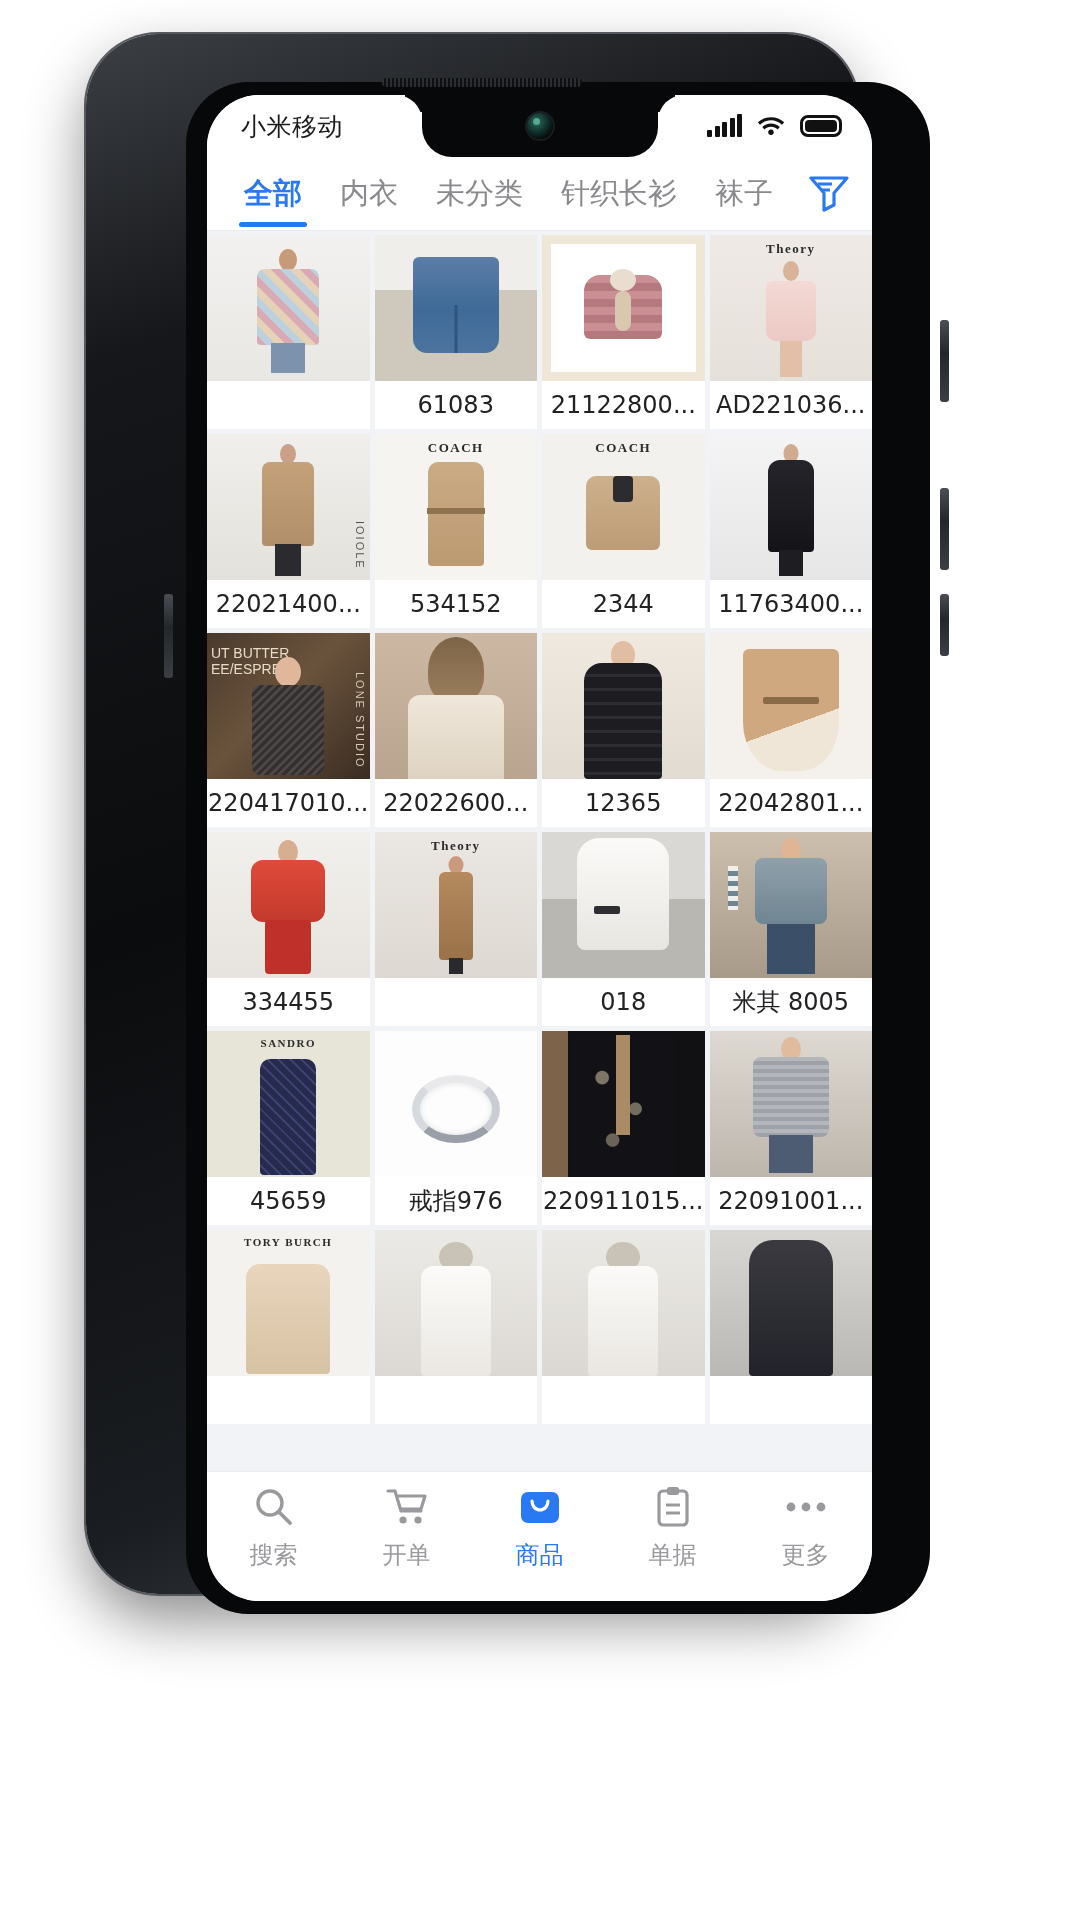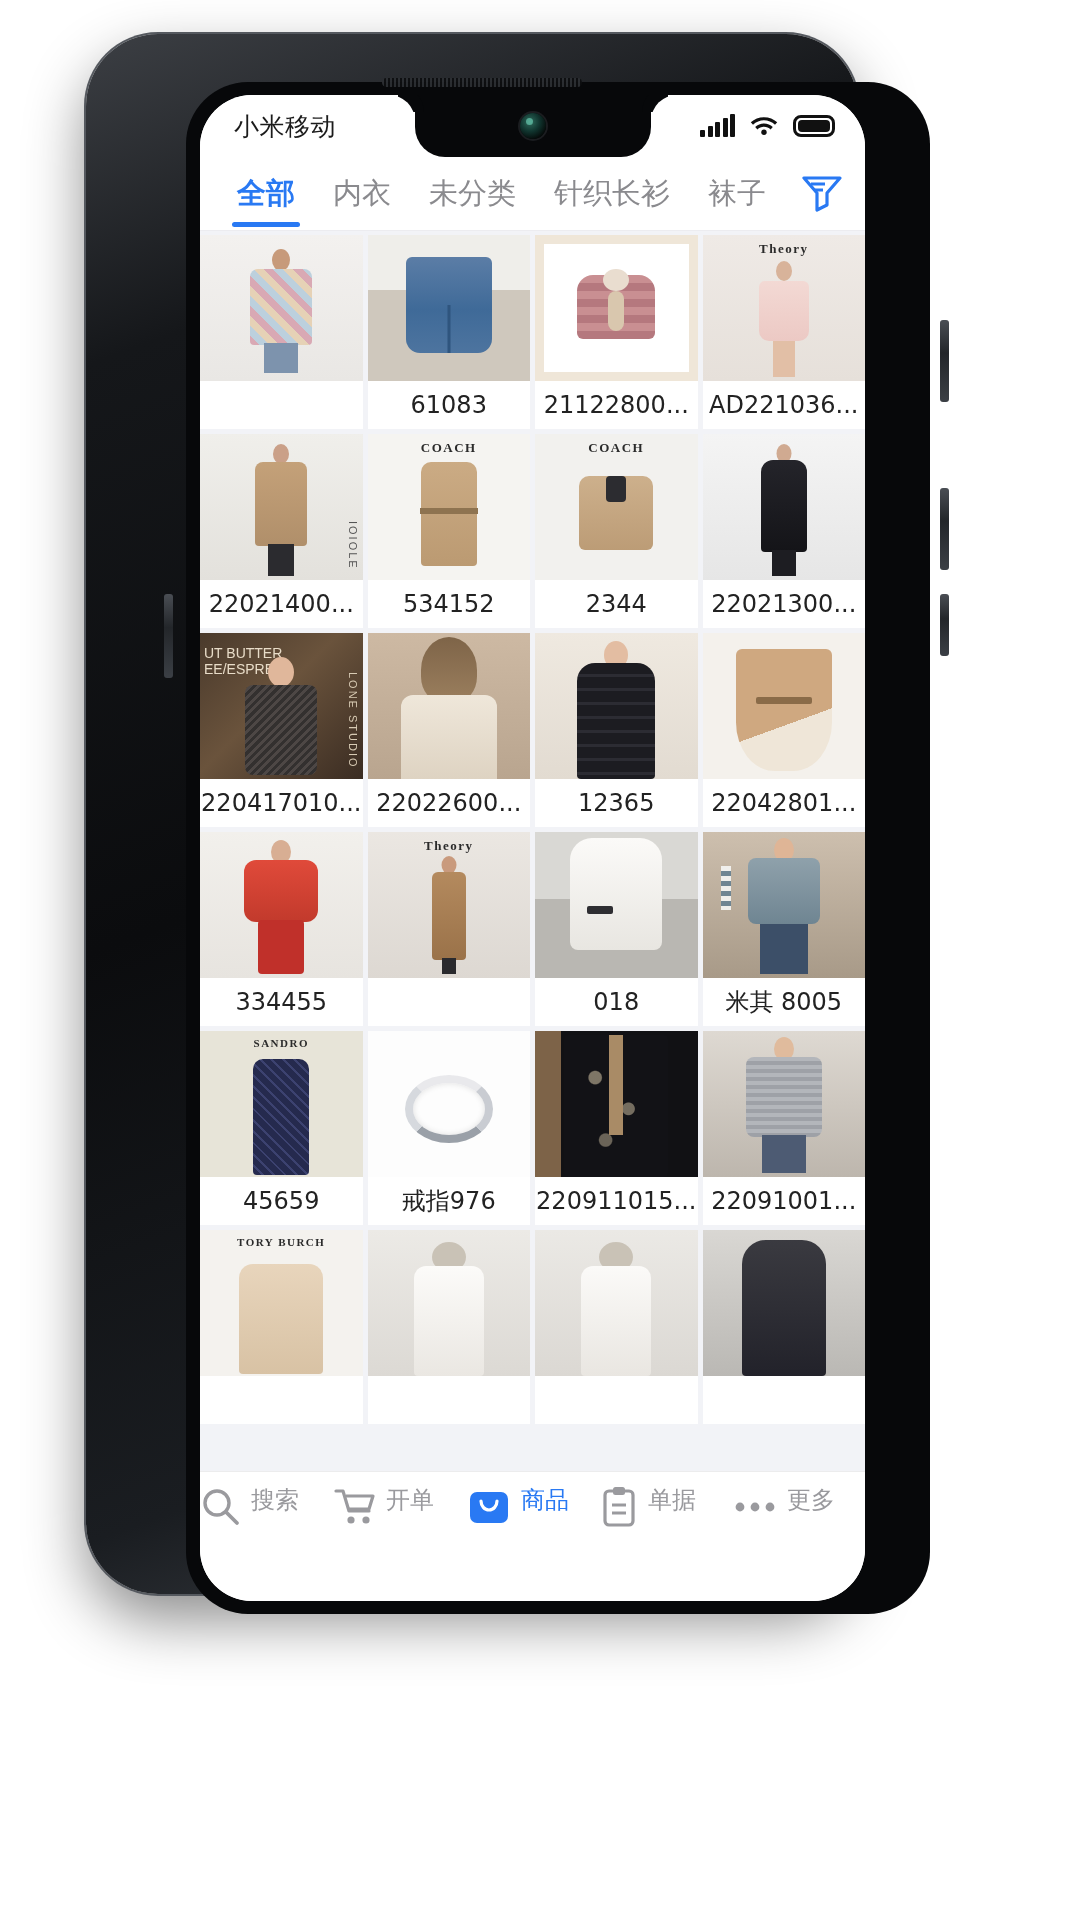--- a/index.html
+++ b/index.html
@@ -22,21 +22,21 @@
   }
   #phone-inner-bezel {
     position: absolute;
     left: 100px; top: 48px;
     width: 744px; height: 1532px;
     border-radius: 62px;
     background: #07080a;
   }
   #phone-screen {
     position: absolute;
-    left: 114px; top: 61px;
+    left: 121px; top: 61px;
     width: 665px; height: 1506px;
     border-radius: 52px;
     background: #ffffff;
     overflow: hidden;
   }
   
   #speaker-grille {
     position: absolute;
     left: 296px; top: 44px;
     width: 200px; height: 9px;
@@ -205,21 +205,21 @@
     position: absolute; left:0; right:0; bottom:0;
     height: 130px;
     background: #ffffff;
     border-top: 1px solid #ececed;
     display: flex; align-items: flex-start;
     padding-top: 12px;
     z-index: 25;
   }
   .nav-item {
     flex: 1;
-    display:flex; align-items:flex-start; gap:9px;
+    display:flex; flex-direction:column; align-items:center; gap:9px;
   }
   .nav-icon { height: 46px; display:flex; align-items:center; justify-content:center; }
   .nav-label {
     font-size: 24px; color: #9a9a9e;
     font-family: "DejaVu Sans", sans-serif;
   }
   .nav-item.active .nav-label { color: #2979f3; }
 </style>
 </head>
 <body>
@@ -354,21 +354,21 @@
         <div class="product-name">2344</div>
       </div>
 
       <div class="product-card">
         <div class="product-thumb">
           <div class="ph" style="background:linear-gradient(180deg,#f4f4f4,#e6e6e6)"></div>
           <div class="ph-head" style="top:10px;width:15px;height:19px;background:#d0aa91"></div>
           <div class="ph-figure" style="top:26px;width:46px;height:92px;background:linear-gradient(180deg,#24242a,#141418);border-radius:12px 12px 4px 4px"></div>
           <div class="ph-legs" style="top:116px;width:24px;height:26px;background:#1d1d22"></div>
         </div>
-        <div class="product-name">22021300...</div>
+        <div class="product-name">11763400...</div>
       </div>
 
       <div class="product-card">
         <div class="product-thumb">
           <div class="ph" style="background:linear-gradient(135deg,#4a3a2c,#6a533c 45%,#3a2c22)"></div>
           <div style="position:absolute;left:4px;top:12px;font-size:14px;color:#e8dcc8;font-family:Liberation Sans, sans-serif;line-height:16px">UT BUTTER<br>EE/ESPRES</div>
           <div class="ph-side" style="color:#d8cbb4">LONE STUDIO</div>
           <div class="ph-head" style="top:24px;width:26px;height:30px;background:#e0b79b"></div>
           <div class="ph-figure" style="top:52px;width:72px;height:90px;background:repeating-linear-gradient(135deg,#33302f 0 3px,#4d4745 3px 6px);border-radius:8px"></div>
         </div>

